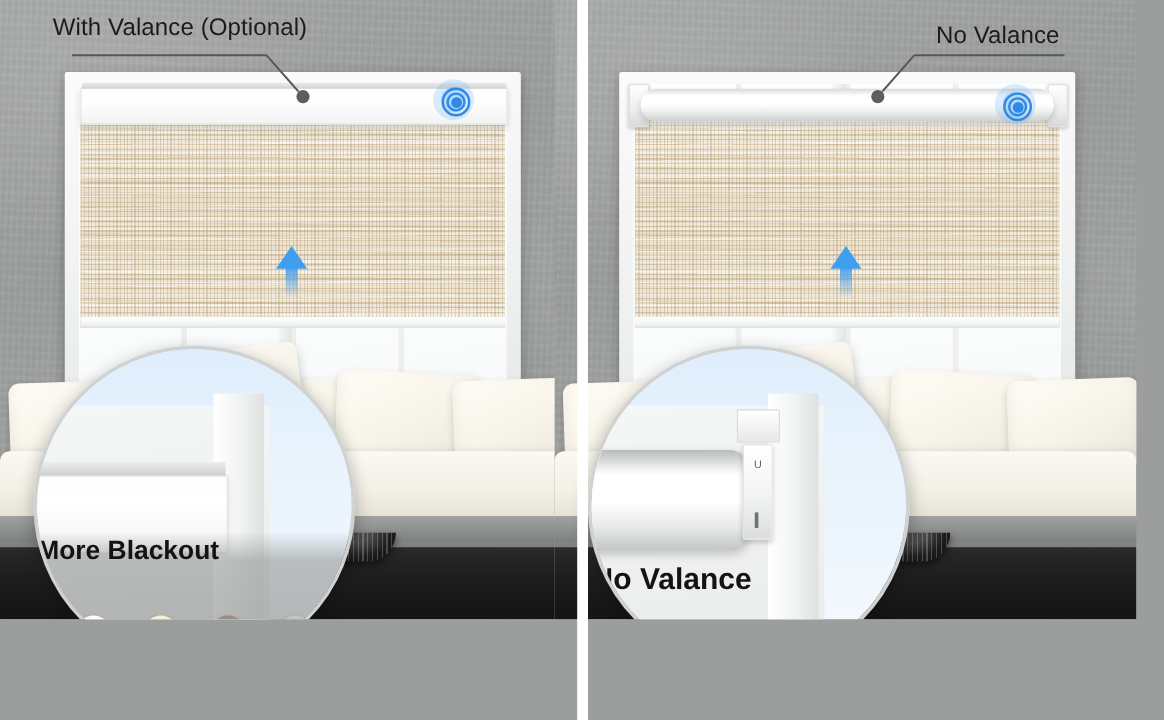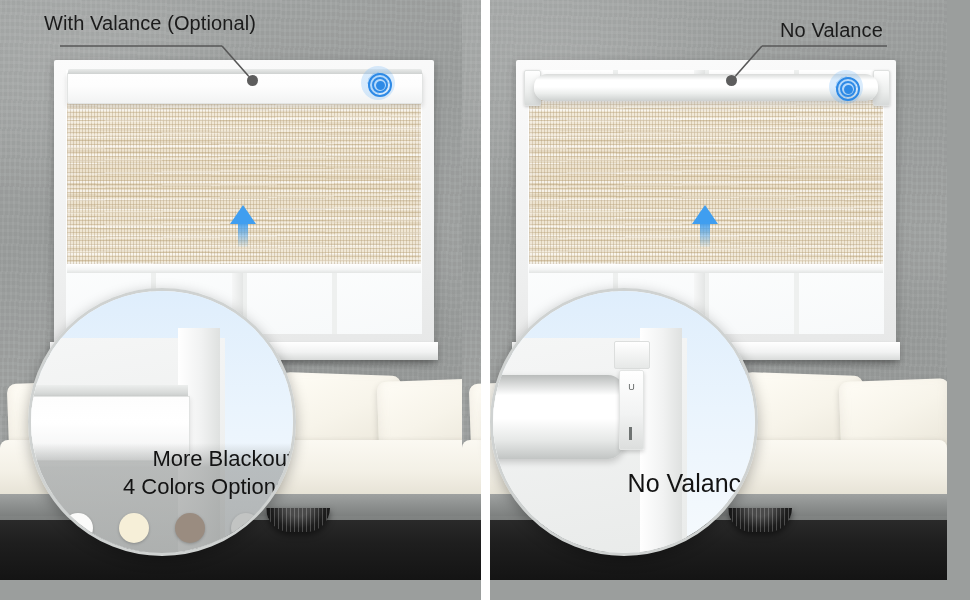--- a/index.html
+++ b/index.html
@@ -2,21 +2,21 @@
 <html><head>
 <meta charset="utf-8">
 <style>
   html,body{margin:0;padding:0;background:#fff;}
   body{width:970px;height:600px;overflow:hidden;
        font-family:"Liberation Sans","DejaVu Sans",sans-serif;}
 
   .stage{position:relative;width:970px;height:600px;overflow:hidden;background:#9b9e9d;}
 
   
-  .panel{position:absolute;top:0;height:580px;width:485px;overflow:hidden;}
+  .panel{position:absolute;top:0;height:516px;width:485px;overflow:hidden;}
   .panel.left{left:0;}
   .panel.right{left:462px;}
   .divider{position:absolute;top:0;left:481px;width:9px;height:600px;background:#fff;z-index:60;}
 
   
   .wall{position:absolute;left:0;top:0;width:485px;height:540px;
         background:
           radial-gradient(ellipse 60% 40% at 20% 15%, rgba(255,255,255,.10), rgba(255,255,255,0) 60%),
           radial-gradient(ellipse 50% 35% at 80% 60%, rgba(0,0,0,.06), rgba(0,0,0,0) 60%),
           linear-gradient(160deg,#a7aaa9 0%,#9b9e9d 35%,#a2a5a4 60%,#949796 100%);}
@@ -148,21 +148,21 @@
   .mag-bracket{position:absolute;left:48%;top:30%;width:9%;height:30%;
        background:linear-gradient(180deg,#ffffff,#f2f3f3 55%,#dcdedd);
        border:1px solid #e3e5e4;border-radius:2px;box-shadow:0 2px 4px rgba(0,0,0,.18);}
   .mag-bracket .u{position:absolute;left:0;right:0;top:14%;text-align:center;
        font-size:9px;color:#5f6362;font-family:"Liberation Sans",sans-serif;}
   .mag-bracket .slot{position:absolute;left:38%;bottom:12%;width:14%;height:16%;background:#6f7372;}
   .mag-hook{position:absolute;left:46%;top:19%;width:13%;height:10%;
        background:linear-gradient(180deg,#ffffff,#e6e8e7);border:1px solid #dcdedd;border-radius:2px;}
   .mag-scrim{position:absolute;left:0;bottom:0;width:100%;height:42%;
        background:linear-gradient(180deg,rgba(140,143,142,.0),rgba(150,153,152,.62) 22%,rgba(150,153,152,.72));}
-  .mag-text{position:absolute;left:0;right:0;text-align:right;color:#131313;line-height:1.18;}
+  .mag-text{position:absolute;left:0;right:0;text-align:left;color:#131313;line-height:1.18;font-weight:bold;}
   .swatches{position:absolute;left:0;right:0;display:flex;justify-content:center;gap:26px;}
   .sw{width:30px;height:30px;border-radius:50%;box-shadow:0 1px 3px rgba(0,0,0,.22);}
 </style>
 </head>
 <body>
 
 <div class="stage">
 
   <div class="panel left">
     <div class="wall"></div>
@@ -220,21 +220,20 @@
     <div class="calloutlabel" style="left:44px;top:12px;z-index:52;">With Valance (Optional)</div>
 
     <div class="mag" style="left:28px;top:288px;width:262px;height:262px;">
       <div class="mag-sky"></div>
       <div class="mag-wall"></div>
       <div class="mag-jamb"></div>
       <div class="mag-valtop"></div>
       <div class="mag-valance"></div>
       <div class="mag-scrim"></div>
       <div class="mag-text" style="top:155px;font-size:22px;">More Blackout</div>
-      <div class="mag-text" style="top:183px;font-size:22px;">4 Colors Optional</div>
       <div class="swatches" style="top:222px;">
         <div class="sw" style="background:#fbfbfa;"></div>
         <div class="sw" style="background:#f6efd8;"></div>
         <div class="sw" style="background:#9a8c80;"></div>
         <div class="sw" style="background:#c2c4c3;"></div>
       </div>
     </div>
   </div>
 
   <div class="panel right">

